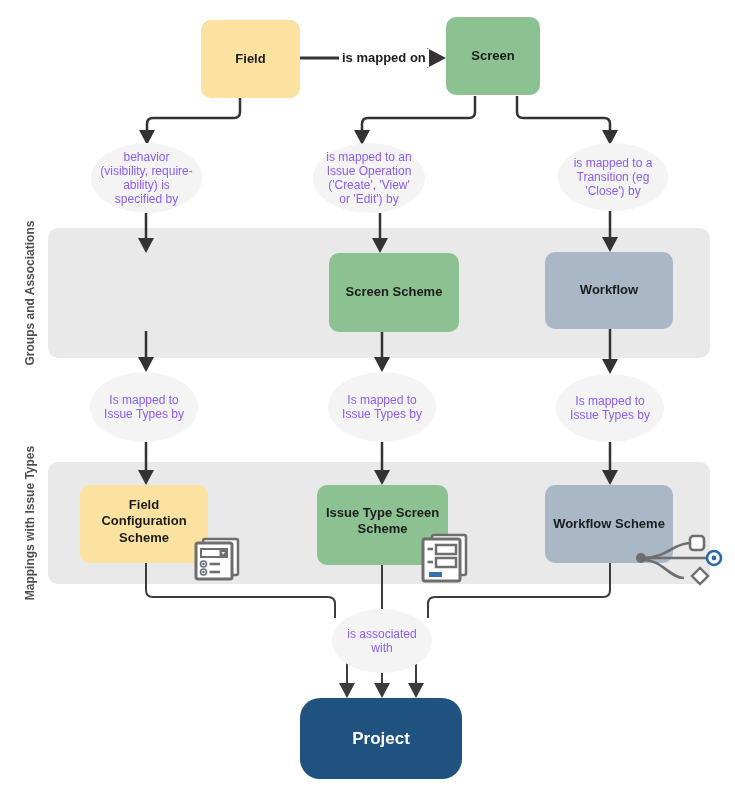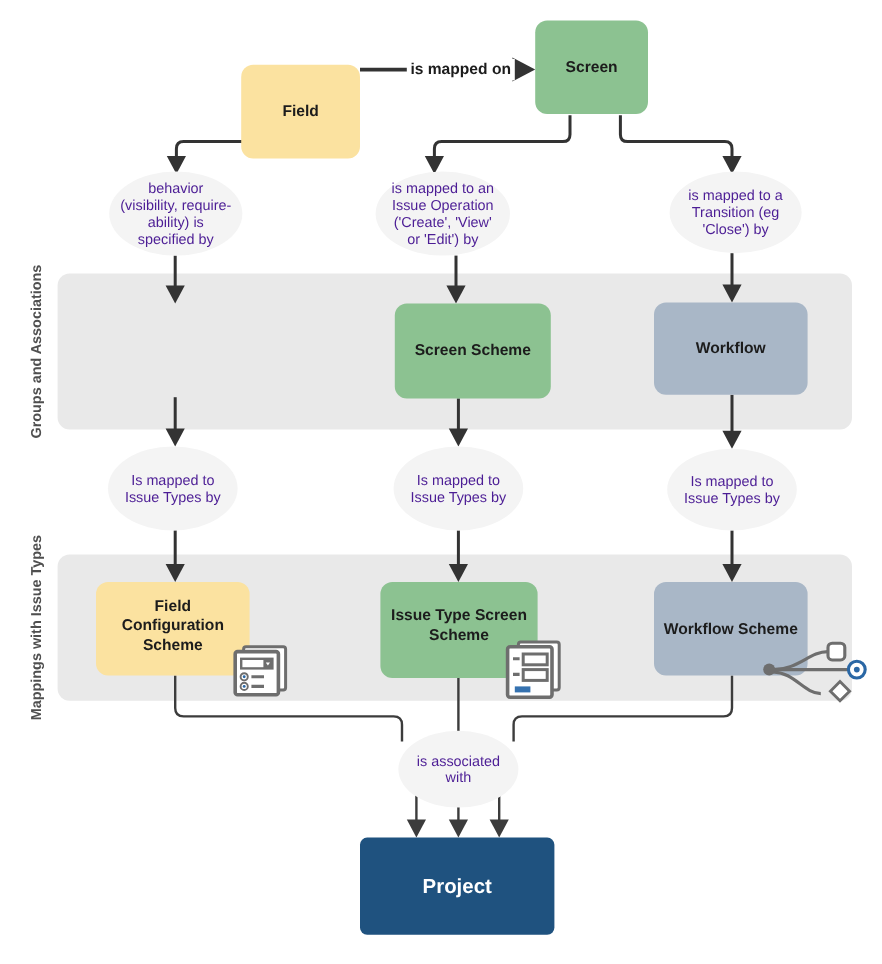--- a/index.html
+++ b/index.html
@@ -15,25 +15,25 @@
   }
   svg.connectors{position:absolute;left:0;top:0;z-index:2;pointer-events:none;}
   .node{
     position:absolute;z-index:3;border-radius:10px;
     display:flex;align-items:center;justify-content:center;text-align:center;
     font-size:13px;font-weight:bold;color:#1c1c1c;line-height:1.25;padding:0 8px;box-sizing:border-box;
   }
   .node.yellow{background:var(--yellow,#FBE2A0);}
   .node.green{background:var(--green,#8CC291);}
   .node.bluegray{background:var(--blue-gray,#A9B7C7);}
-  .node.project{background:var(--project-blue,#1F527F);color:#ffffff;font-size:17px;border-radius:6px;}
+  .node.project{background:var(--project-blue,#1F527F);color:#ffffff;font-size:17px;border-radius:20px;}
   .ellipse{
     position:absolute;z-index:3;background:var(--ellipse-bg,#F4F4F4);border-radius:50%;
     display:flex;flex-direction:column;align-items:center;justify-content:center;
-    text-align:center;font-size:12px;color:#4c1d95;line-height:1.18;
+    text-align:center;font-size:12px;color:#8b5cf6;line-height:1.18;
   }
   .ellipse .line{display:block;white-space:nowrap;}
   .edge-label{
     position:absolute;z-index:3;background:#ffffff;padding:0 3px;
     font-size:13px;font-weight:bold;color:#1c1c1c;white-space:nowrap;line-height:18px;
   }
   .icon{position:absolute;z-index:4;}
 </style>
 </head>
 <body>
@@ -94,21 +94,21 @@
       <polygon points="382,485 374,470 390,470"></polygon>
       <polygon points="610,485 602,470 618,470"></polygon>
     </g>
     <g fill="#3c3c3c" stroke="none">
       <polygon points="347,698 339,683 355,683"></polygon>
       <polygon points="382,698 374,683 390,683"></polygon>
       <polygon points="416,698 408,683 424,683"></polygon>
     </g>
   </svg>
 
-  <div class="node yellow" style="left:201px;top:20px;width:99px;height:78px;margin-top:34px;">Field</div>
+  <div class="node yellow" style="left:201px;top:20px;width:99px;height:78px;">Field</div>
   <div class="node green" style="left:446px;top:17px;width:94px;height:78px;">Screen</div>
   <div class="edge-label" style="left:339px;top:49px;">is mapped on</div>
 
   <div class="ellipse" style="left:91px;top:143px;width:111px;height:70px;">
     <span class="line">behavior</span>
     <span class="line">(visibility, require-</span>
     <span class="line">ability) is</span>
     <span class="line">specified by</span>
   </div>
   <div class="ellipse" style="left:313px;top:143px;width:112px;height:70px;">

